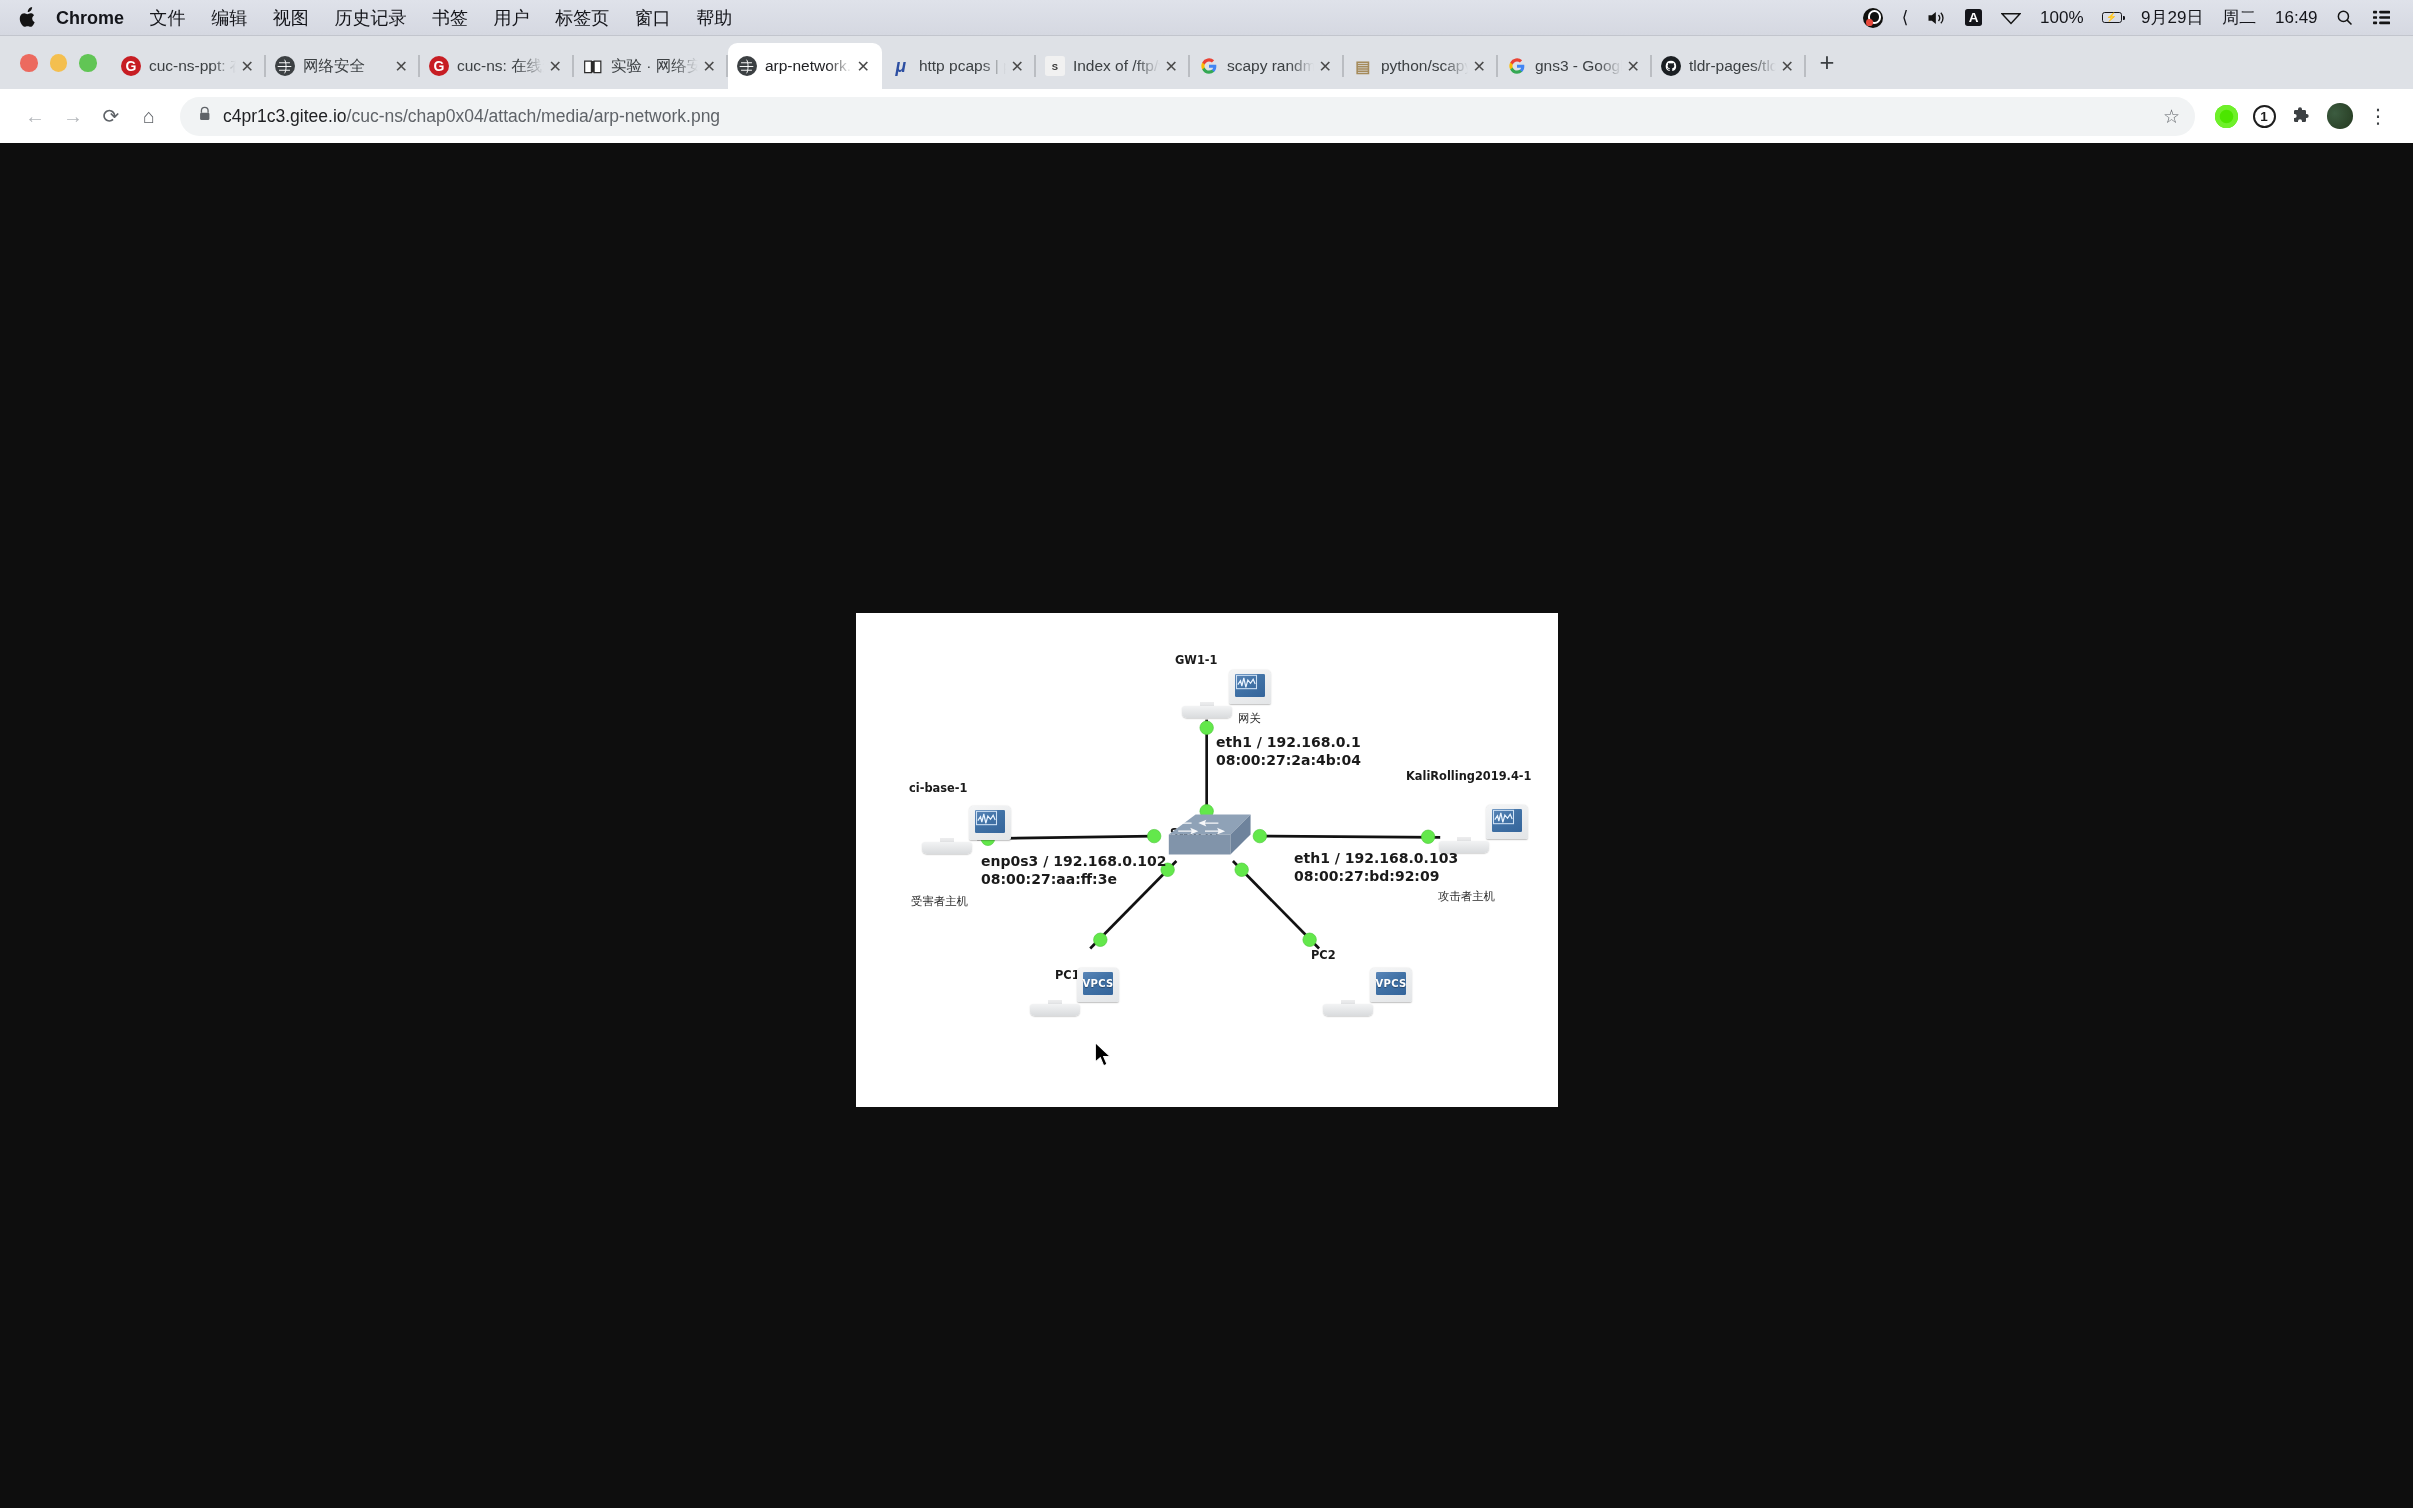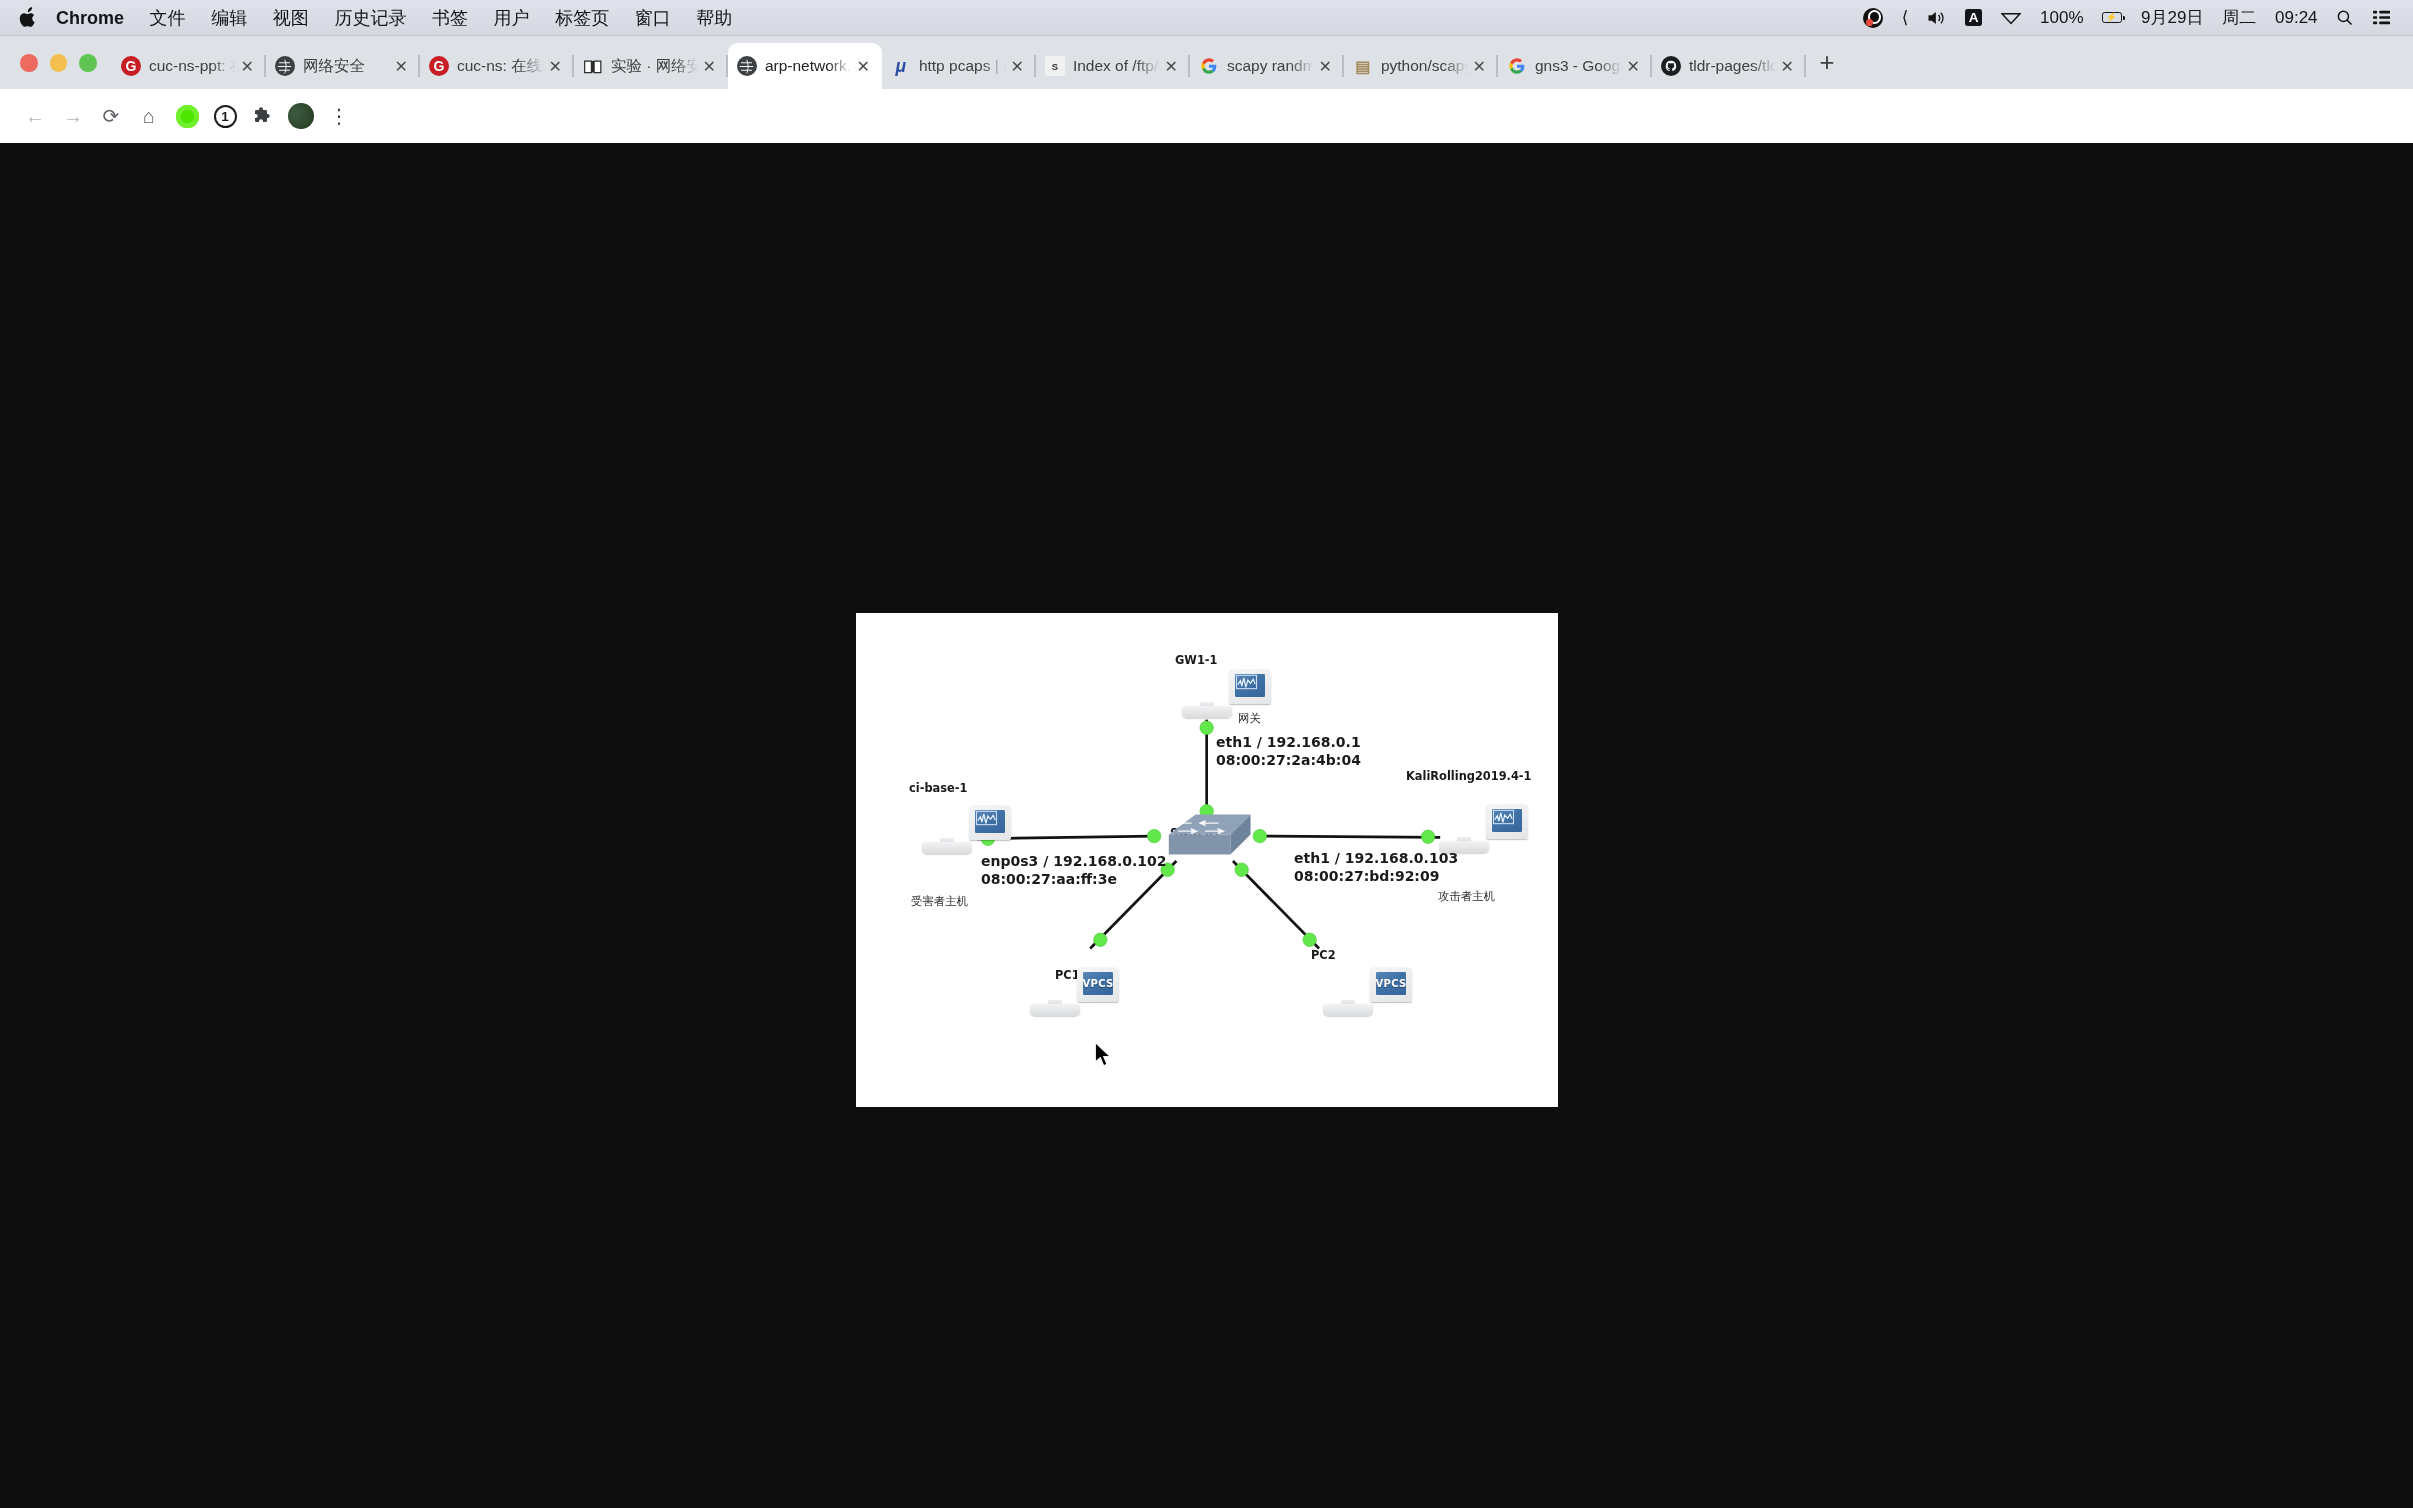--- a/index.html
+++ b/index.html
@@ -260,21 +260,21 @@
     <span class="mb-ricon">100%</span>
     <span class="mb-ricon">
       <span class="batt">
           <span class="batt-body">
             <span class="batt-bolt">⚡</span>
           </span>
         </span>
     </span>
     <span class="mb-ricon">9月29日</span>
     <span class="mb-ricon">周二</span>
-    <span class="mb-ricon">09:24</span>
+    <span class="mb-ricon">16:49</span>
     <span class="mb-ricon">
       <svg width="17.5" height="17.5" viewBox="0 0 26 26" aria-hidden="true">
         <circle cx="11" cy="11" r="7.5" fill="none" stroke="#141414" stroke-width="2.2"></circle>
         <line x1="16.5" y1="16.5" x2="23" y2="23" stroke="#141414" stroke-width="2.2"></line>
       </svg>
     </span>
     <span class="mb-ricon">
       <svg width="17.5" height="15" viewBox="0 0 26 22" aria-hidden="true">
         <g fill="#141414">
             <rect x="0" y="1" width="6" height="4" rx="1"></rect>
@@ -413,20 +413,31 @@
       <div class="newtab">+</div>
     </div>
   </div>
 
   <div class="toolbar">
     <span class="tb-btn grey">←</span>
     <span class="tb-btn grey">→</span>
     <span class="tb-btn">⟳</span>
     <span class="tb-btn">⌂</span>
 
+    <div class="omnibox">
+      <span class="lock">
+        <svg width="13.5" height="16" viewBox="0 0 20 24">
+            <path d="M5 10V7a5 5 0 0 1 10 0v3" fill="none" stroke="#5f6368" stroke-width="2"></path>
+            <rect x="3" y="10" width="14" height="11" rx="2" fill="#5f6368"></rect>
+          </svg>
+      </span>
+      <span class="url-host">c4pr1c3.gitee.io</span>
+      <span class="url-path">/cuc-ns/chap0x04/attach/media/arp-network.png</span>
+      <span class="star">☆</span>
+    </div>
 
     <div class="tb-right">
       <span class="tb-btn">
           <span class="ext-green"></span>
         </span>
       <span class="tb-btn">
           <span class="ext-1p">1</span>
         </span>
       <span class="tb-btn ext-puzzle">
         <svg width="20" height="20" viewBox="0 0 30 30">

